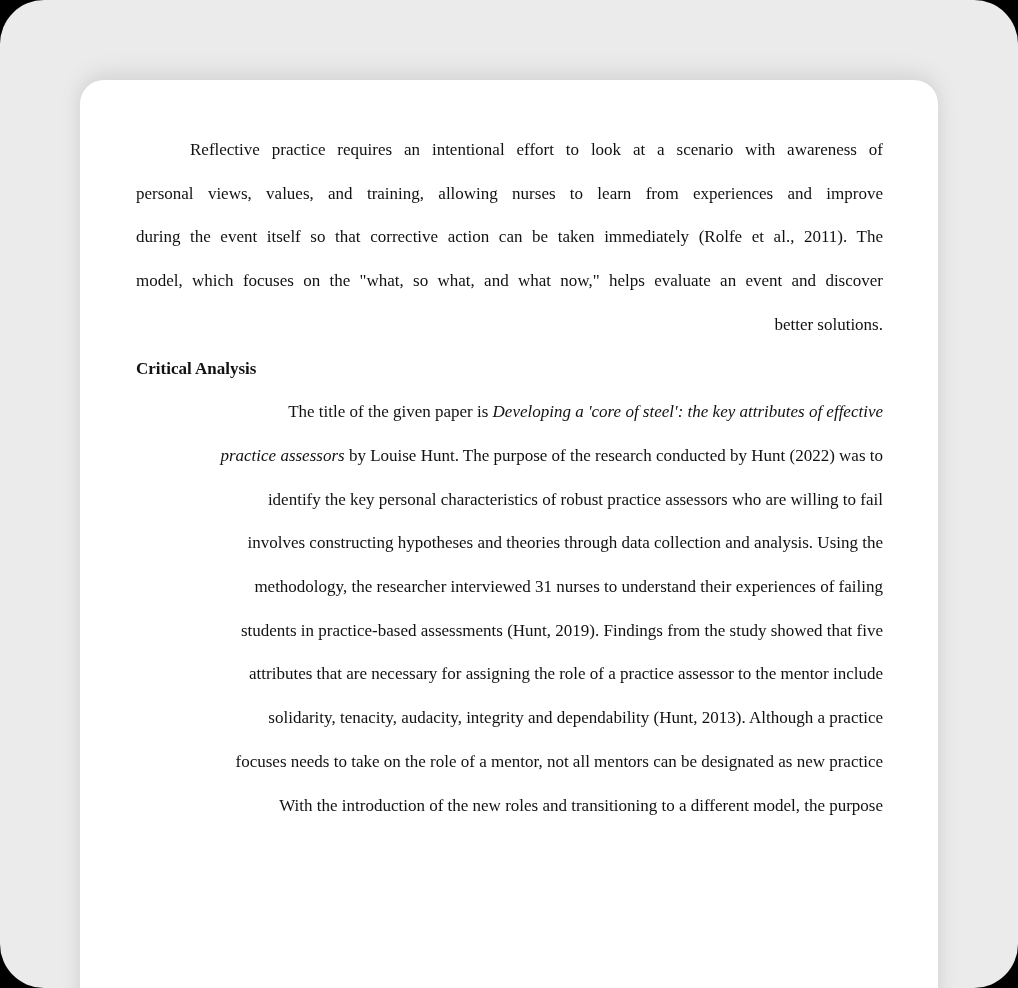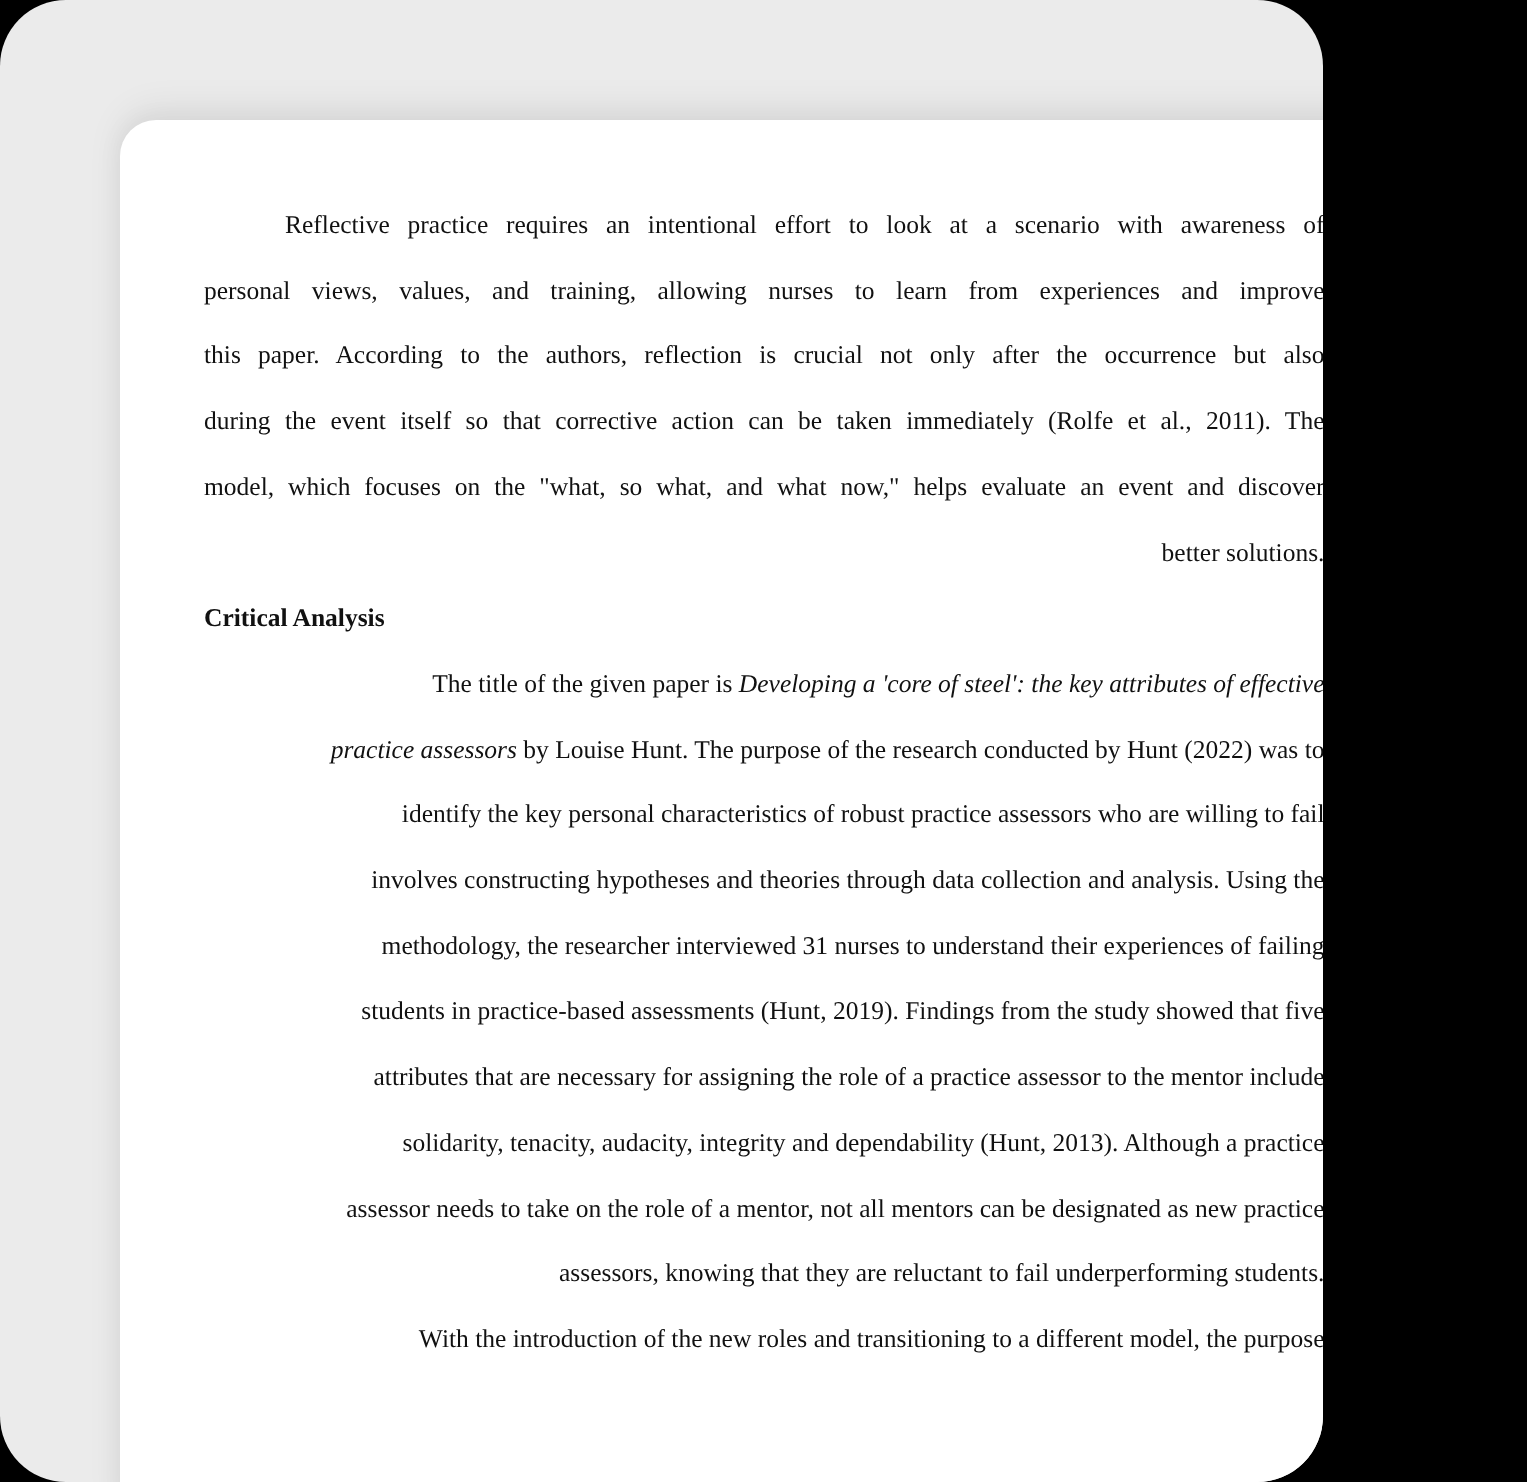--- a/index.html
+++ b/index.html
@@ -3,21 +3,21 @@
 <meta charset="utf-8">
 <style>
   html, body {
     margin: 0;
     padding: 0;
     background: #000;
     font-family: "Liberation Serif", serif;
   }
   .viewport {
     position: relative;
-    width: 882px;
+    width: 1018px;
     height: 988px;
     background: #ebebeb;
     border-radius: 44px;
     overflow: hidden;
   }
   .doc-card {
     position: absolute;
     left: 80px;
     top: 80px;
     width: 858px;
@@ -57,39 +57,37 @@
 </head>
 <body>
 
 <div class="viewport">
   <div class="doc-card">
     <div class="doc-text">
 
       <div>
         <div class="line justify indent">Reflective practice requires an intentional effort to look at a scenario with awareness of</div>
         <div class="line justify">personal views, values, and training, allowing nurses to learn from experiences and improve</div>
-        <div class="line justify">this paper. According to the authors, reflection is crucial not only after the occurrence but also</div>
         <div class="line justify">during the event itself so that corrective action can be taken immediately (Rolfe et al., 2011). The</div>
         <div class="line justify">model, which focuses on the "what, so what, and what now," helps evaluate an event and discover</div>
         <div class="line">better solutions.</div>
       </div>
 
       <div class="line heading">Critical Analysis</div>
 
       <div>
         <div class="line indent"><span>The title of the given paper is </span><span class="italic">Developing a 'core of steel': the key attributes of effective</span></div>
         <div class="line"><span class="italic">practice assessors</span><span> by Louise Hunt. The purpose of the research conducted by Hunt (2022) was to</span></div>
         <div class="line">identify the key personal characteristics of robust practice assessors who are willing to fail</div>
         <div class="line">involves constructing hypotheses and theories through data collection and analysis. Using the</div>
         <div class="line">methodology, the researcher interviewed 31 nurses to understand their experiences of failing</div>
         <div class="line">students in practice-based assessments (Hunt, 2019). Findings from the study showed that five</div>
         <div class="line">attributes that are necessary for assigning the role of a practice assessor to the mentor include</div>
         <div class="line">solidarity, tenacity, audacity, integrity and dependability (Hunt, 2013). Although a practice</div>
-        <div class="line">assessor needs to take on the role of a mentor, not all mentors can be designated as new practice</div>
-        <div class="line">assessors, knowing that they are reluctant to fail underperforming students.</div>
+        <div class="line">focuses needs to take on the role of a mentor, not all mentors can be designated as new practice</div>
       </div>
 
       <div>
         <div class="line indent">With the introduction of the new roles and transitioning to a different model, the purpose</div>
       </div>
 
     </div>
   </div>
 </div>
 

